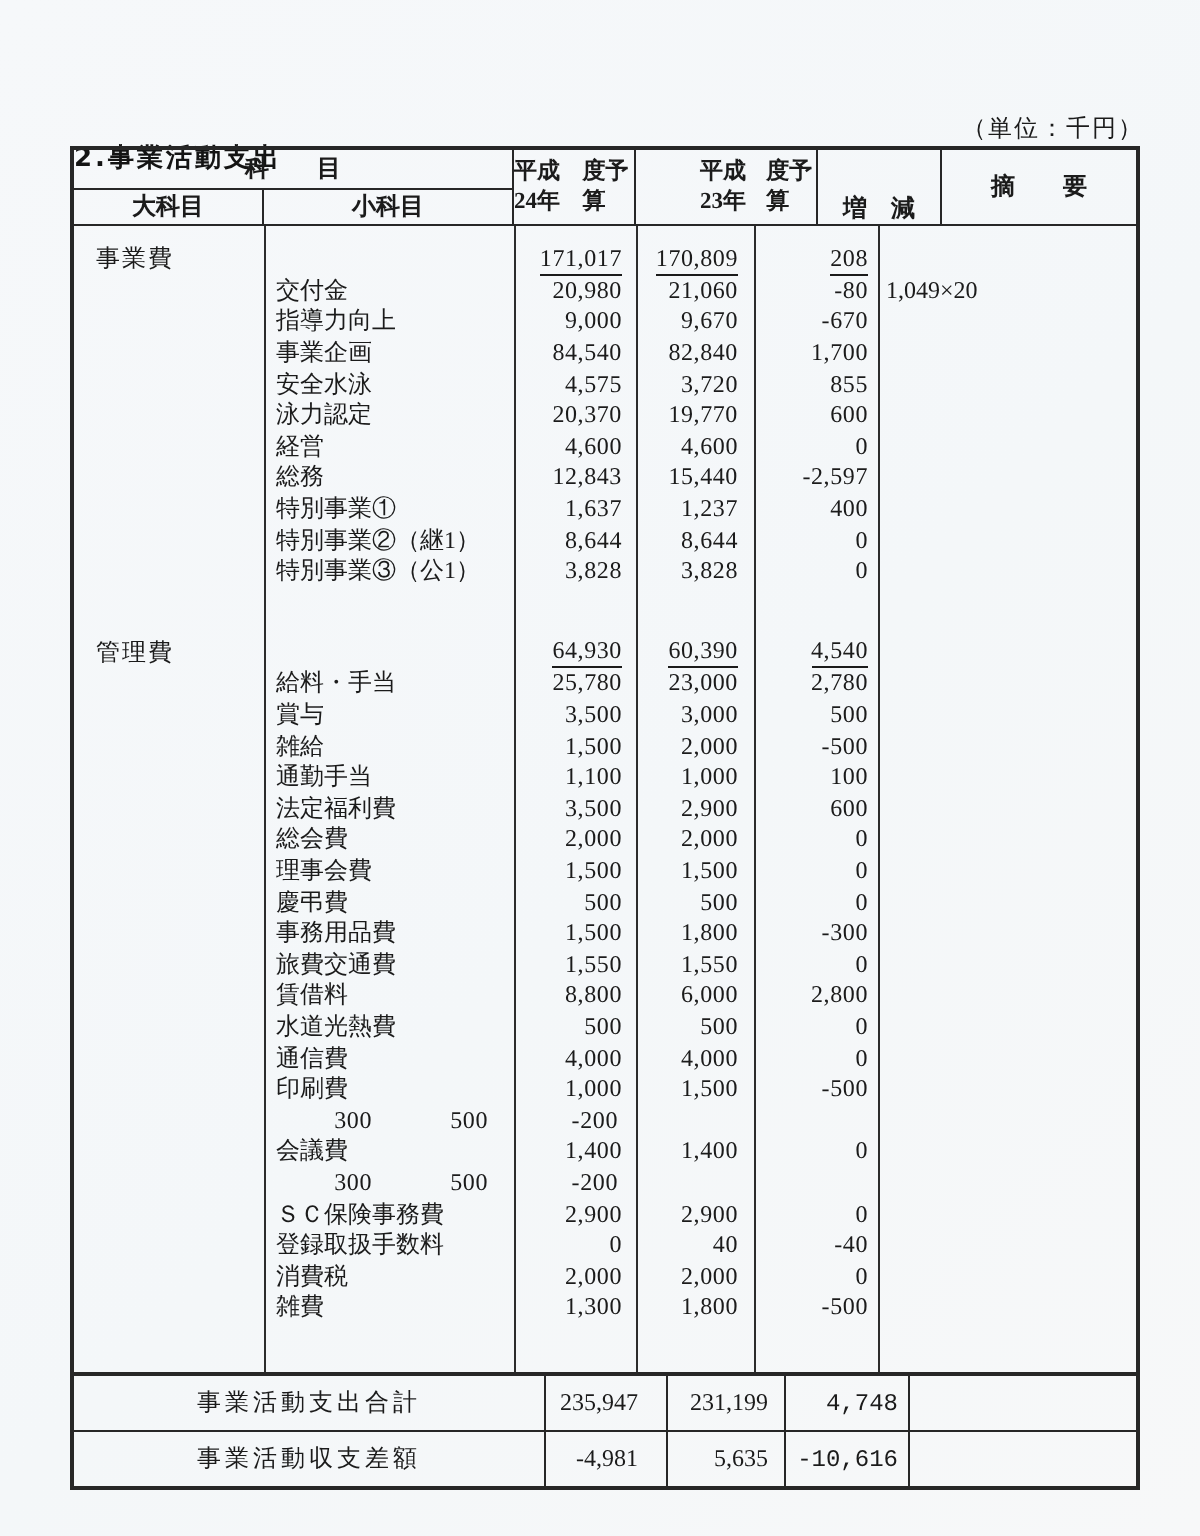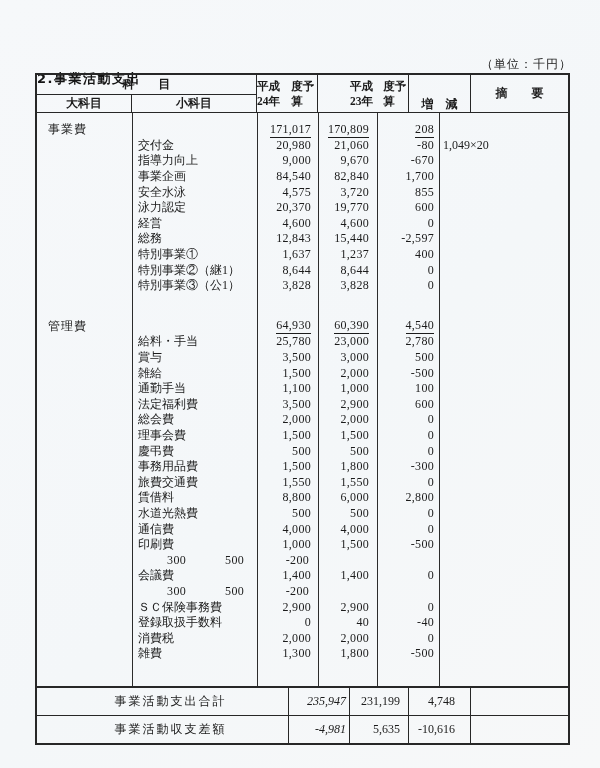--- a/index.html
+++ b/index.html
@@ -45,24 +45,24 @@
   .bc5 { width:62px; text-align:right; padding-right:5px; }
   .bc6 { flex:1; padding-left:4px; white-space:nowrap; }
   .bc3 span,.bc4 span,.bc5 span { display:inline-block; letter-spacing:0.3px; }
   .row.group .bc3 span, .row.group .bc4 span, .row.group .bc5 span {
     border-bottom:1px solid #1b1b1b; padding-bottom:0px;
   }
   
   .frow { display:flex; flex:none; align-items:stretch; font-size:12px; }
   .frow1 { height:29px; border-top:2px solid #272727; }
   .frow2 { height:28px; border-top:1px solid #272727; }
-  .f-label { width:236px; border-right:1px solid #272727; display:flex; align-items:center; justify-content:center; letter-spacing:2px;margin-left:16px; }
-  .f3 { width:61px; border-right:1px solid #272727; display:flex; align-items:center; justify-content:flex-end; padding-right:3px;font-style:italic; }
+  .f-label { width:236px; border-right:1px solid #272727; display:flex; align-items:center; justify-content:center; letter-spacing:2px; }
+  .f3 { width:61px; border-right:1px solid #272727; display:flex; align-items:center; justify-content:flex-end; padding-right:14px; }
   .f4 { width:59px; border-right:1px solid #272727; display:flex; align-items:center; justify-content:flex-end; padding-right:8px; }
-  .f5 { width:62px; border-right:1px solid #272727; display:flex; align-items:center; justify-content:flex-end; padding-right:15px; }
+  .f5 { width:62px; border-right:1px solid #272727; display:flex; align-items:center; justify-content:flex-end; padding-right:5px;font-family:Liberation Mono, monospace; }
   .f6 { flex:1; }
 </style>
 </head>
 <body>
 
 <div class="page">
 
   <div class="doc-title">2.事業活動支出</div>
   <div class="unit-label">（単位：千円）</div>
 

